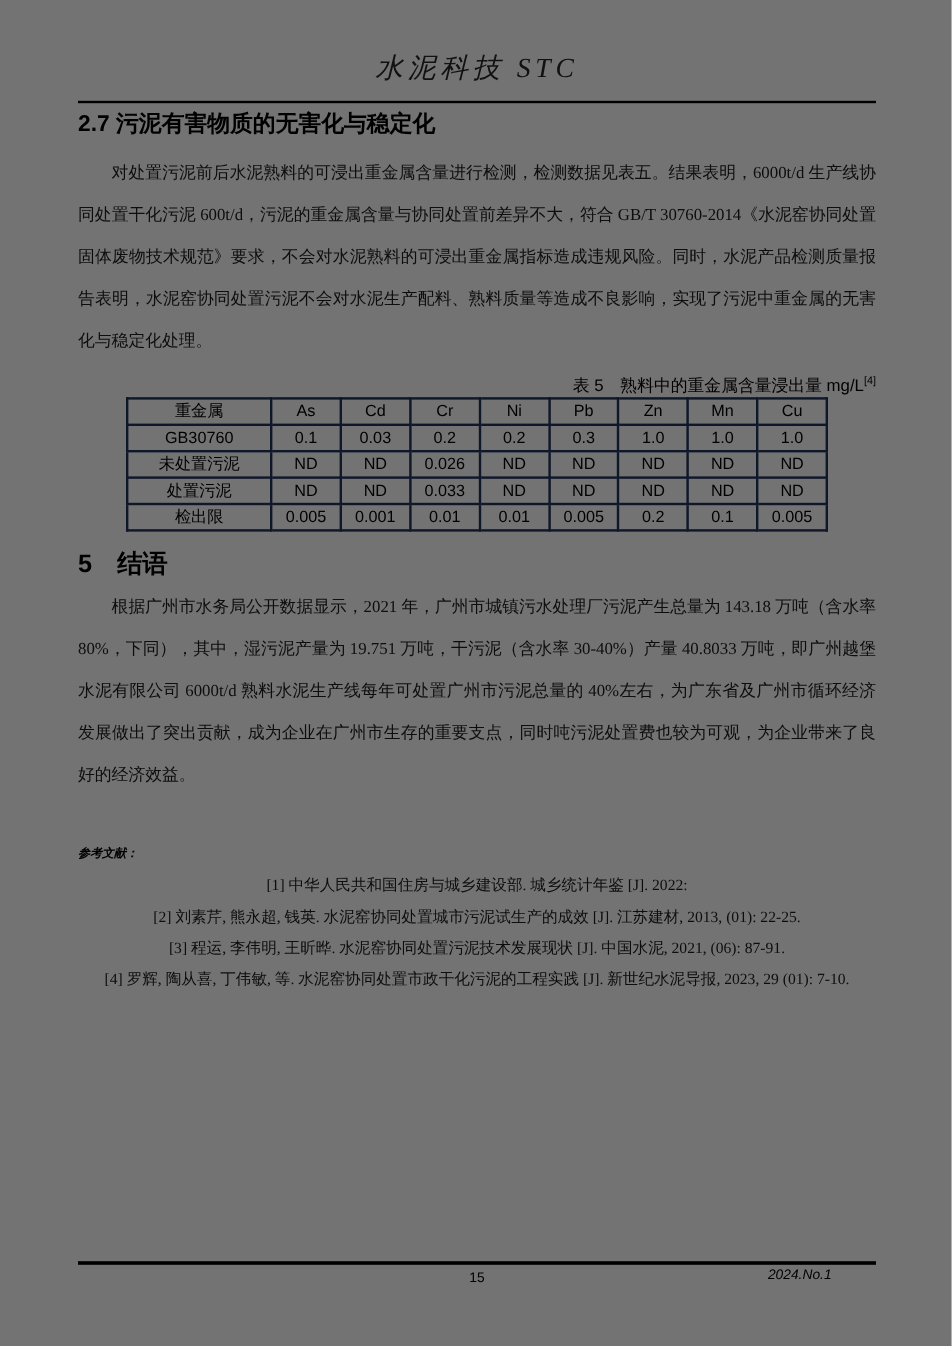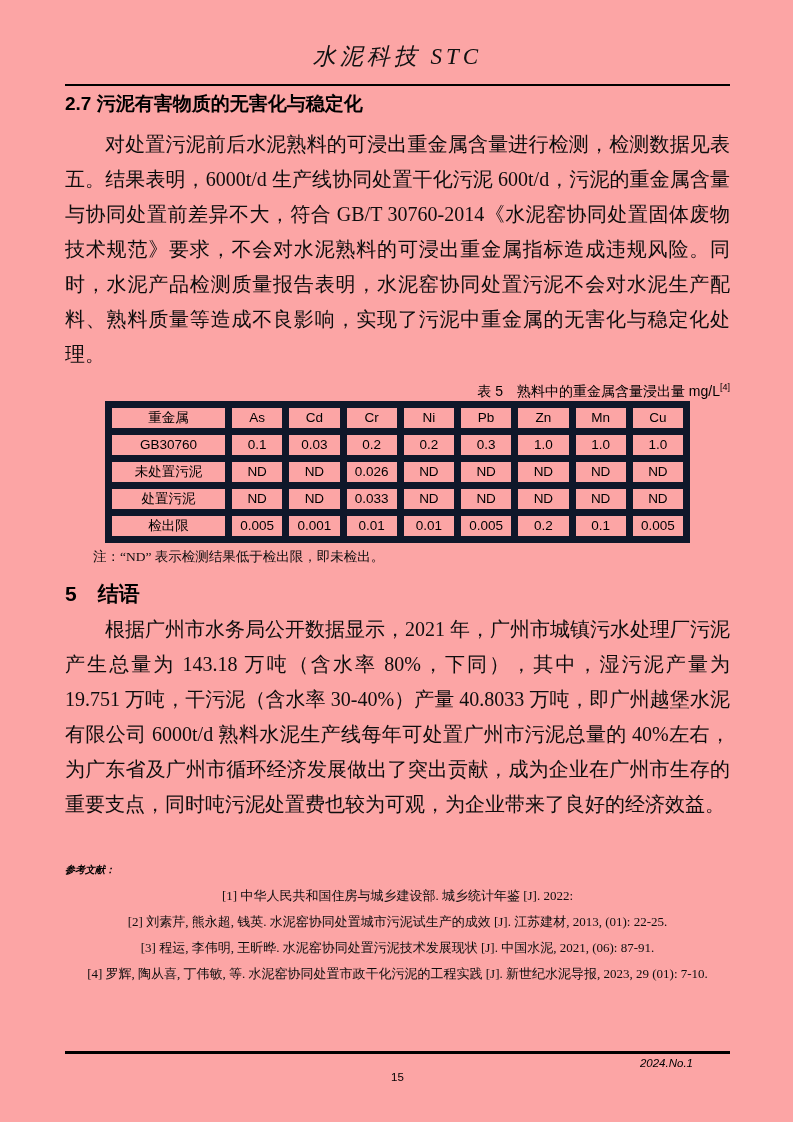--- a/index.html
+++ b/index.html
@@ -1,21 +1,21 @@
 <!DOCTYPE html>
 <html><head>
 <meta charset="utf-8">
 <style>
   html, body { margin: 0; padding: 0; background: #e8e8e8; }
   .page {
     position: relative;
     width: 793px;
     height: 1122px;
     margin: 0 auto;
-    background: #fca5a5;
+    background: #737373;
     color: #111111;
     font-family: "Liberation Serif", "DejaVu Serif", serif;
     overflow: hidden;
     box-sizing: border-box;
     padding: 42px 63px 0 65px;
   }
   .journal-title {
     text-align: center;
     font-size: 23px;
     line-height: 30px;
@@ -31,21 +31,21 @@
   h2.sec42 {
     margin: 5px 0 0 0;
     font-family: "Liberation Sans", "DejaVu Sans", sans-serif;
     font-size: 19px;
     line-height: 26px;
     font-weight: bold;
     color: #000;
   }
   p.body {
     margin: 0;
-    font-size: 20px;
+    font-size: 14px;
     line-height: 35px;
     text-align: justify;
     text-indent: 2em;
     color: #0d0d0d;
   }
   p.body.first { margin-top: 10px; }
   .caption {
     margin-top: 6px;
     text-align: right;
     font-family: "Liberation Sans", "DejaVu Sans", sans-serif;
@@ -57,21 +57,21 @@
   table.t5 {
     width: 585px;
     margin: 1px auto 0 auto;
     border-collapse: collapse;
     table-layout: fixed;
     font-family: "Liberation Sans", "DejaVu Sans", sans-serif;
     font-size: 13.5px;
     color: #000;
   }
   table.t5 td, table.t5 th {
-    border: 7px solid #0f172a;
+    border: 2px solid #0f172a;
     text-align: center;
     vertical-align: middle;
     height: 20px;
     padding: 0;
     font-weight: normal;
     overflow: hidden;
     white-space: nowrap;
   }
   table.t5 col.c-label { width: 120px; }
   .table-note {
@@ -116,21 +116,21 @@
   .footer-row {
     position: relative;
     height: 20px;
     font-family: "Liberation Sans", "DejaVu Sans", sans-serif;
     font-size: 11.5px;
     color: #000;
   }
   .page-num {
     position: absolute;
     left: 0; right: 0;
-    top: 17px;
+    top: 5px;
     text-align: center;
   }
   .issue {
     position: absolute;
     right: 37px;
     top: 3px;
     font-style: italic;
   }
 </style>
 </head>
@@ -213,21 +213,20 @@
         <td>0.01</td>
         <td>0.01</td>
         <td>0.005</td>
         <td>0.2</td>
         <td>0.1</td>
         <td>0.005</td>
       </tr>
     </tbody>
   </table>
 
-  <div class="table-note">注：“ND”  表示检测结果低于检出限，即未检出。</div>
 
   <h1 class="sec5">5　结语</h1>
 
   <p class="body s5p1">根据广州市水务局公开数据显示，2021 年，广州市城镇污水处理厂污泥产生总量为 143.18 万吨（含水率 80%，下同），其中，湿污泥产量为 19.751 万吨，干污泥（含水率 30-40%）产量 40.8033 万吨，即广州越堡水泥有限公司 6000t/d 熟料水泥生产线每年可处置广州市污泥总量的 40%左右，为广东省及广州市循环经济发展做出了突出贡献，成为企业在广州市生存的重要支点，同时吨污泥处置费也较为可观，为企业带来了良好的经济效益。</p>
 
   <div class="refs">
     <div class="refs-heading">参考文献：</div>
     <div class="ref-item">[1] 中华人民共和国住房与城乡建设部. 城乡统计年鉴 [J]. 2022:</div>
     <div class="ref-item">[2] 刘素芹, 熊永超, 钱英. 水泥窑协同处置城市污泥试生产的成效 [J]. 江苏建材, 2013, (01): 22-25.</div>
     <div class="ref-item">[3] 程运, 李伟明, 王昕晔. 水泥窑协同处置污泥技术发展现状 [J]. 中国水泥, 2021, (06): 87-91.</div>

